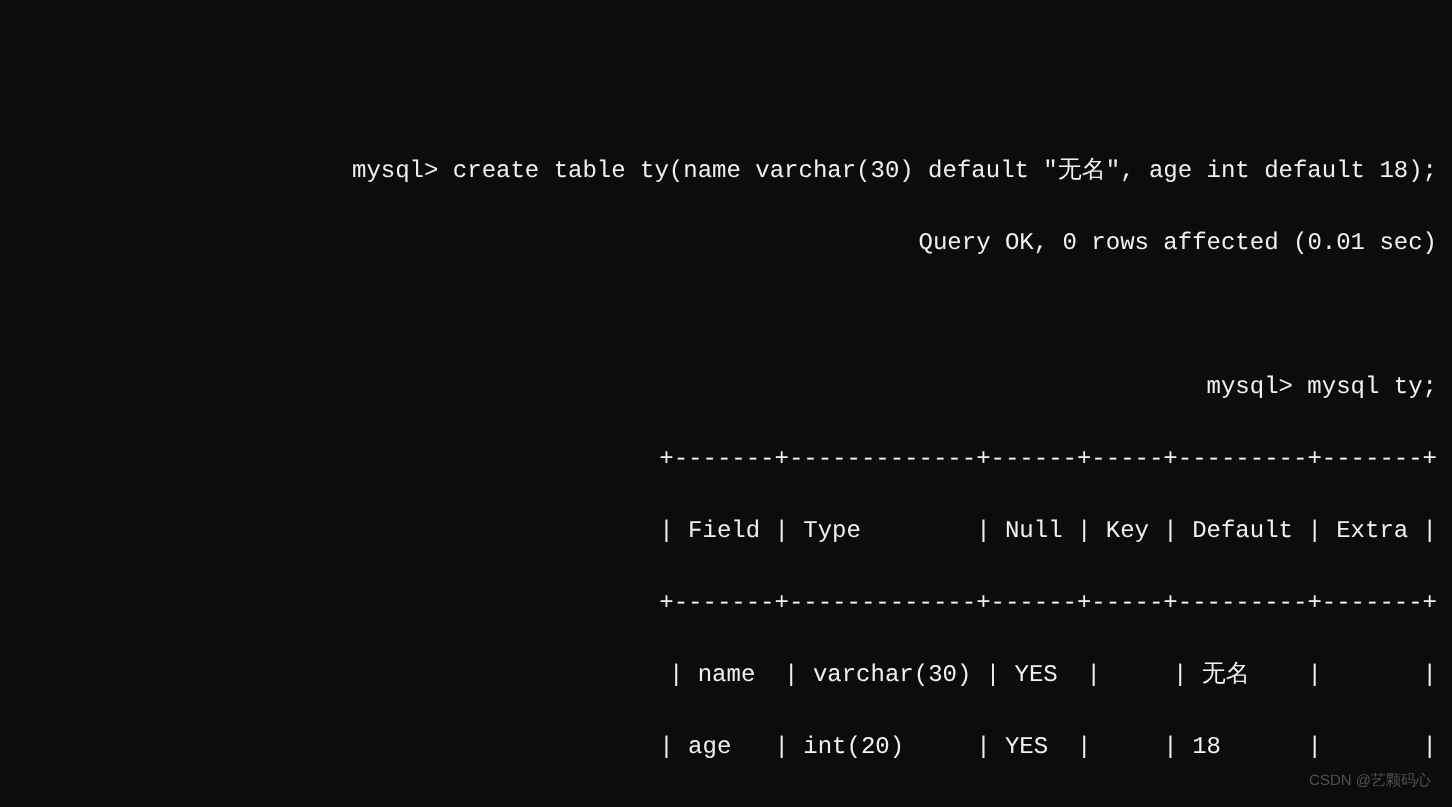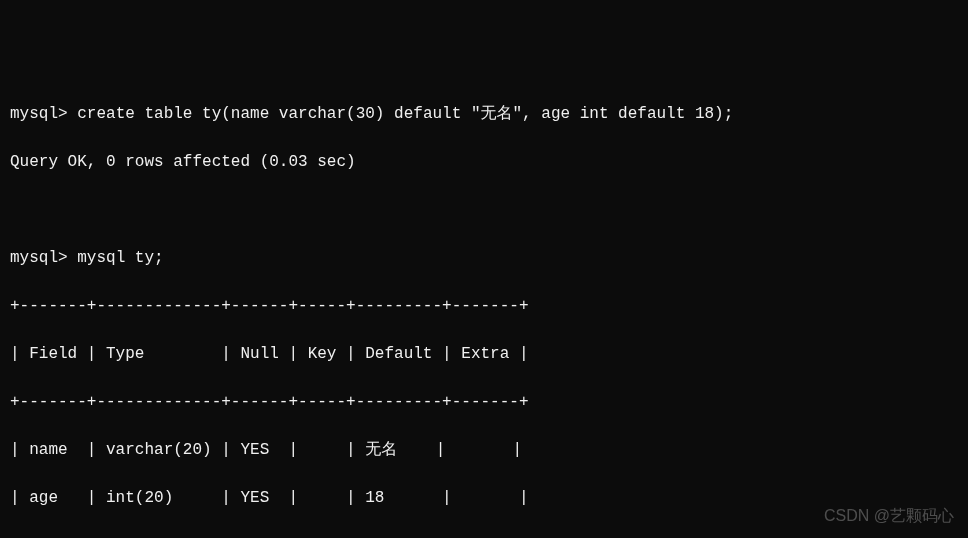--- a/index.html
+++ b/index.html
@@ -15,44 +15,45 @@
       line-height: 1.5;
       padding: 6px 10px;
       width: 968px;
       height: 538px;
       overflow: hidden;
       position: relative;
       white-space: pre;
     }
     .terminal-line {
       white-space: pre;
+      text-align: right;
     }
     .watermark {
       position: absolute;
       bottom: 10px;
       right: 14px;
       color: rgba(200, 200, 200, 0.35);
-      font-size: 16px;
+      font-size: 10px;
       font-family: sans-serif;
       white-space: nowrap;
     }
   </style>
 </head>
 <body>
 
 
 
 <div class="terminal-line"><span>mysql&gt;</span> <span>create table ty(name varchar(30) default "无名", age int default 18);</span></div>
-<div class="terminal-line">Query OK, 0 rows affected (0.03 sec)</div>
+<div class="terminal-line">Query OK, 0 rows affected (0.01 sec)</div>
 <div class="terminal-line"> </div>
 <div class="terminal-line"><span>mysql&gt;</span> <span>mysql ty;</span></div>
 <div class="terminal-line">+-------+-------------+------+-----+---------+-------+</div>
 <div class="terminal-line">| Field | Type        | Null | Key | Default | Extra |</div>
 <div class="terminal-line">+-------+-------------+------+-----+---------+-------+</div>
-<div class="terminal-line">| name  | varchar(20) | YES  |     | 无名    |       |</div>
+<div class="terminal-line">| name  | varchar(30) | YES  |     | 无名    |       |</div>
 <div class="terminal-line">| age   | int(20)     | YES  |     | 18      |       |</div>
 <div class="terminal-line">+-------+-------------+------+-----+---------+-------+</div>
 
 
 
 
 
 
 
 

